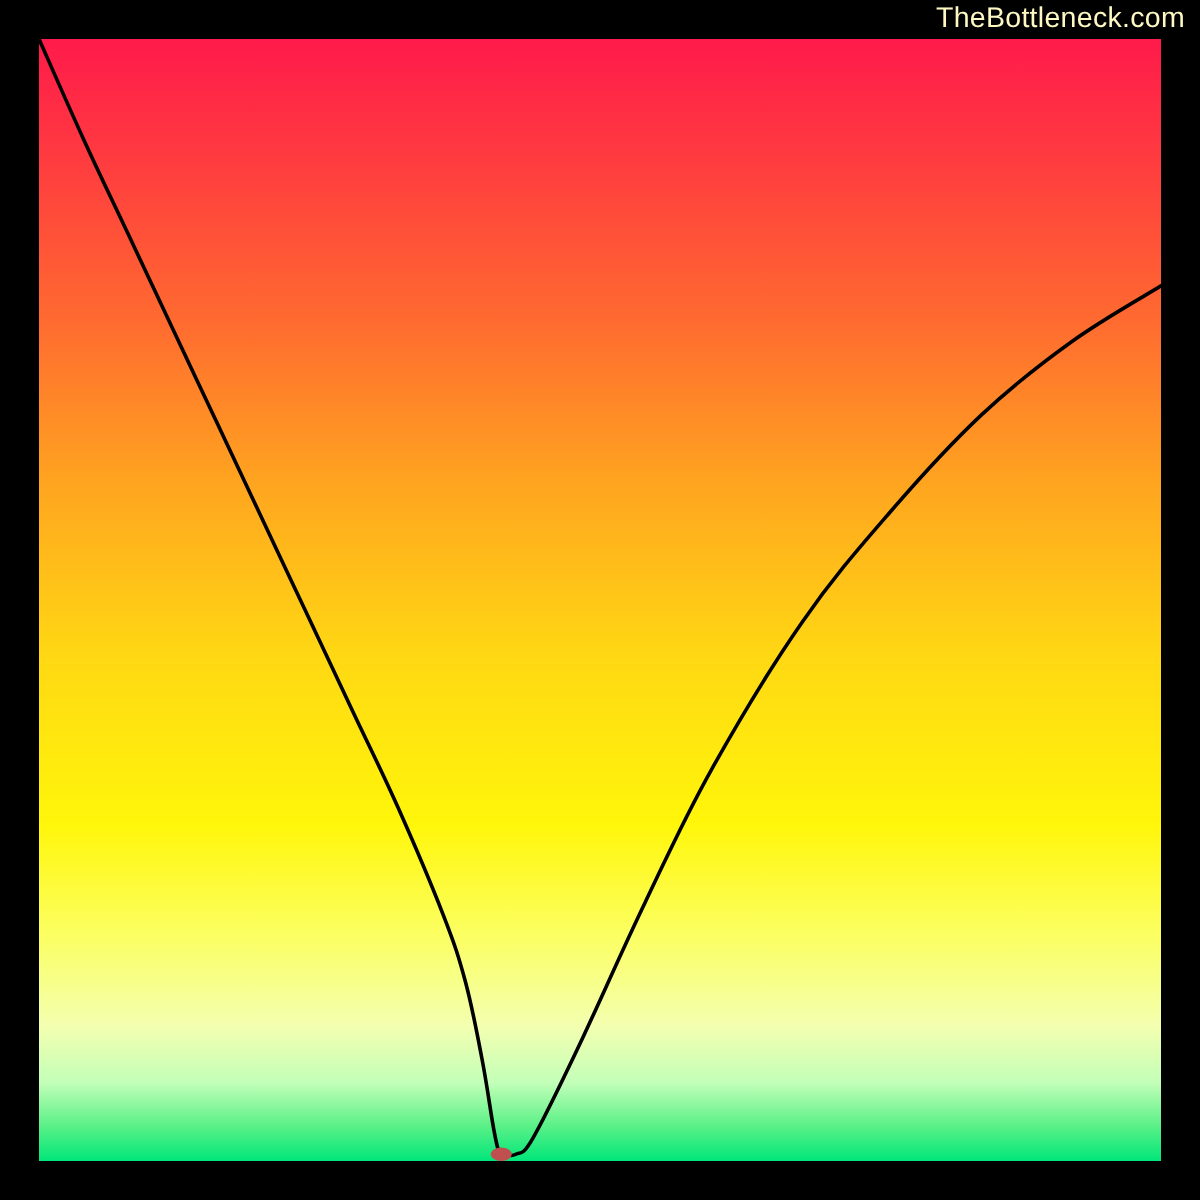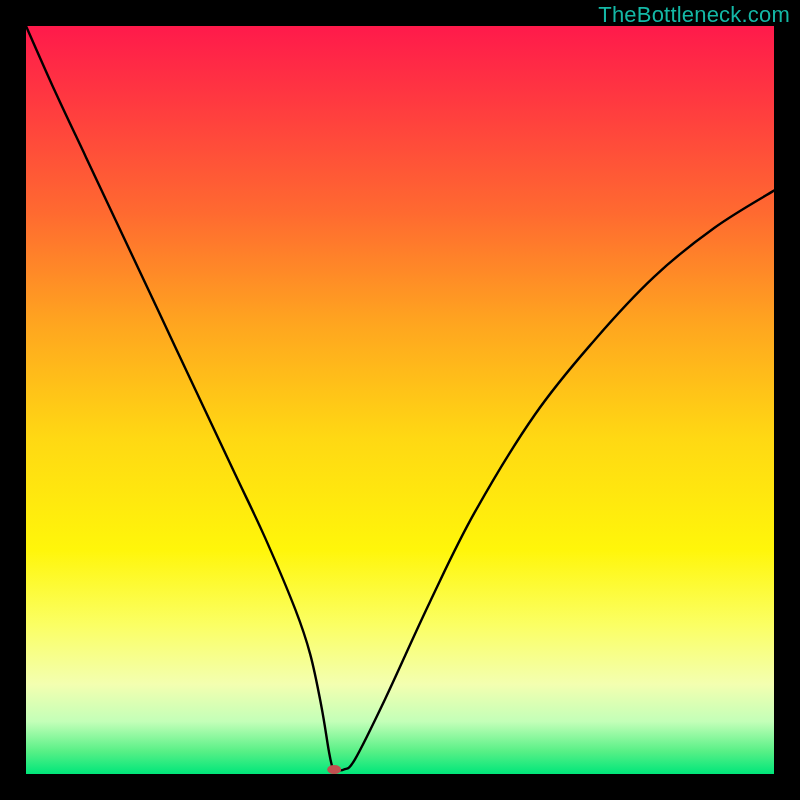--- a/index.html
+++ b/index.html
@@ -22,22 +22,22 @@
     left: 26px;
     top: 26px;
     width: 748px;
     height: 748px;
     overflow: hidden;
   }
   .watermark {
     position: absolute;
     top: 2px;
     right: 10px;
-    color: #14b8a6;
-    font-size: 22px;
+    color: #fef9c3;
+    font-size: 19px;
     font-weight: 500;
     letter-spacing: 0.2px;
     z-index: 30;
   }
   svg { display: block; }
 </style>
 </head>
 <body>
 
 <div class="frame">

